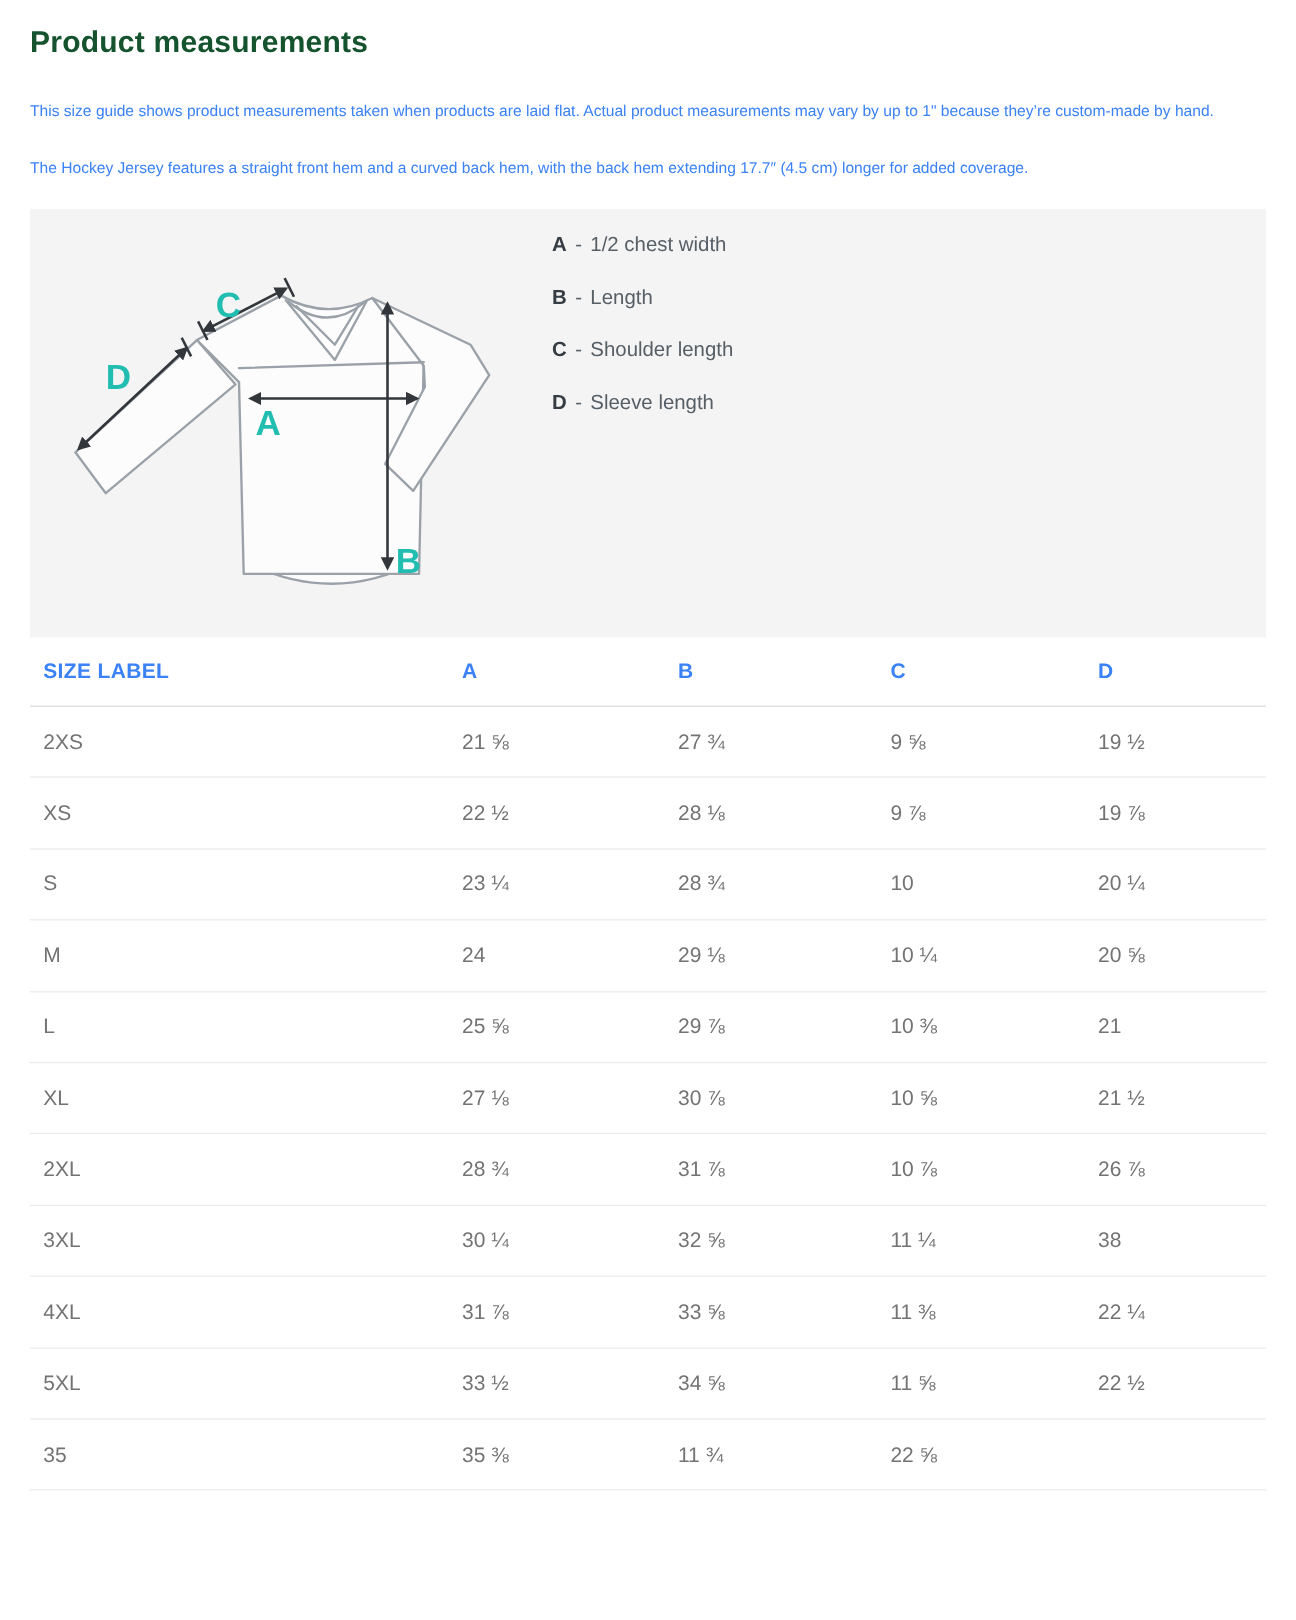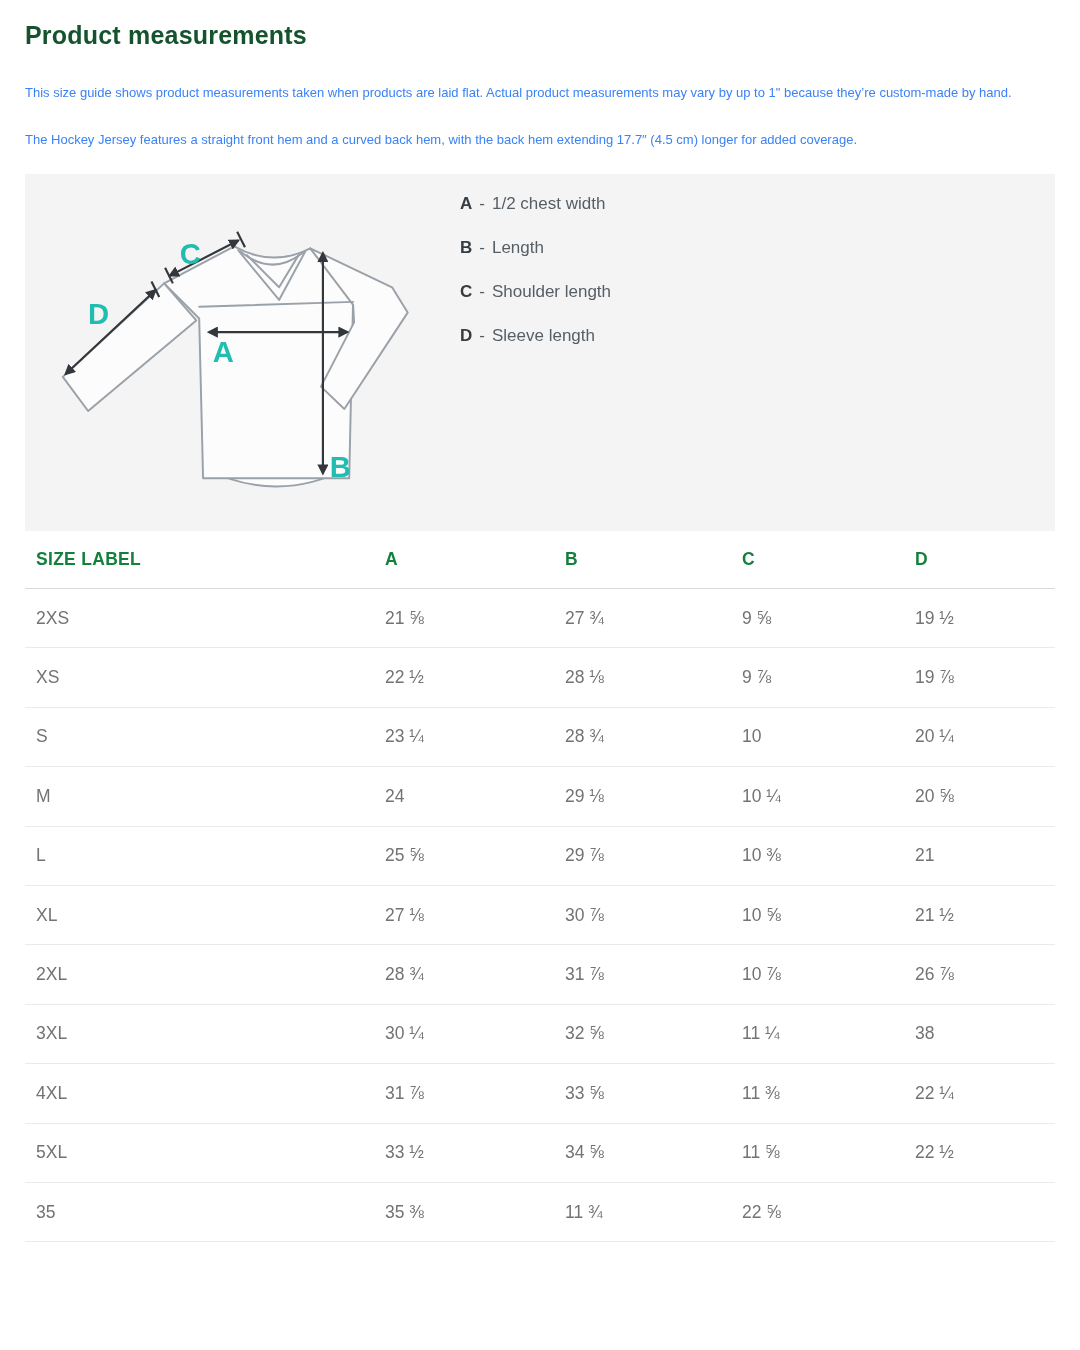--- a/index.html
+++ b/index.html
@@ -46,21 +46,21 @@
 
   
   .size-table { margin-top:0; }
   .t-row {
     display:grid;
     grid-template-columns:349px 180px 177px 173px 1fr;
     align-items:center;
   }
   .t-row > div { padding-left:11px; }
   .t-head { height:58px; border-bottom:1px solid #d9d9d9; }
-  .t-head > div { font-size:17.5px; font-weight:bold; color:#15803d; letter-spacing:.3px; }
+  .t-head > div { font-size:17.5px; font-weight:bold; color:#3b82f6; letter-spacing:.3px; }
   .t-body .t-row { height:59.4px; border-bottom:1px solid #eaeaea; font-size:17.5px; color:#737373; }
 </style>
 </head>
 <body>
 
 <div class="wrap">
 
   <h1 class="page-title">Product measurements</h1>
 
   <p class="intro first">This size guide shows product measurements taken when products are laid flat. Actual product measurements may vary by up to 1" because they’re custom-made by hand.</p>

